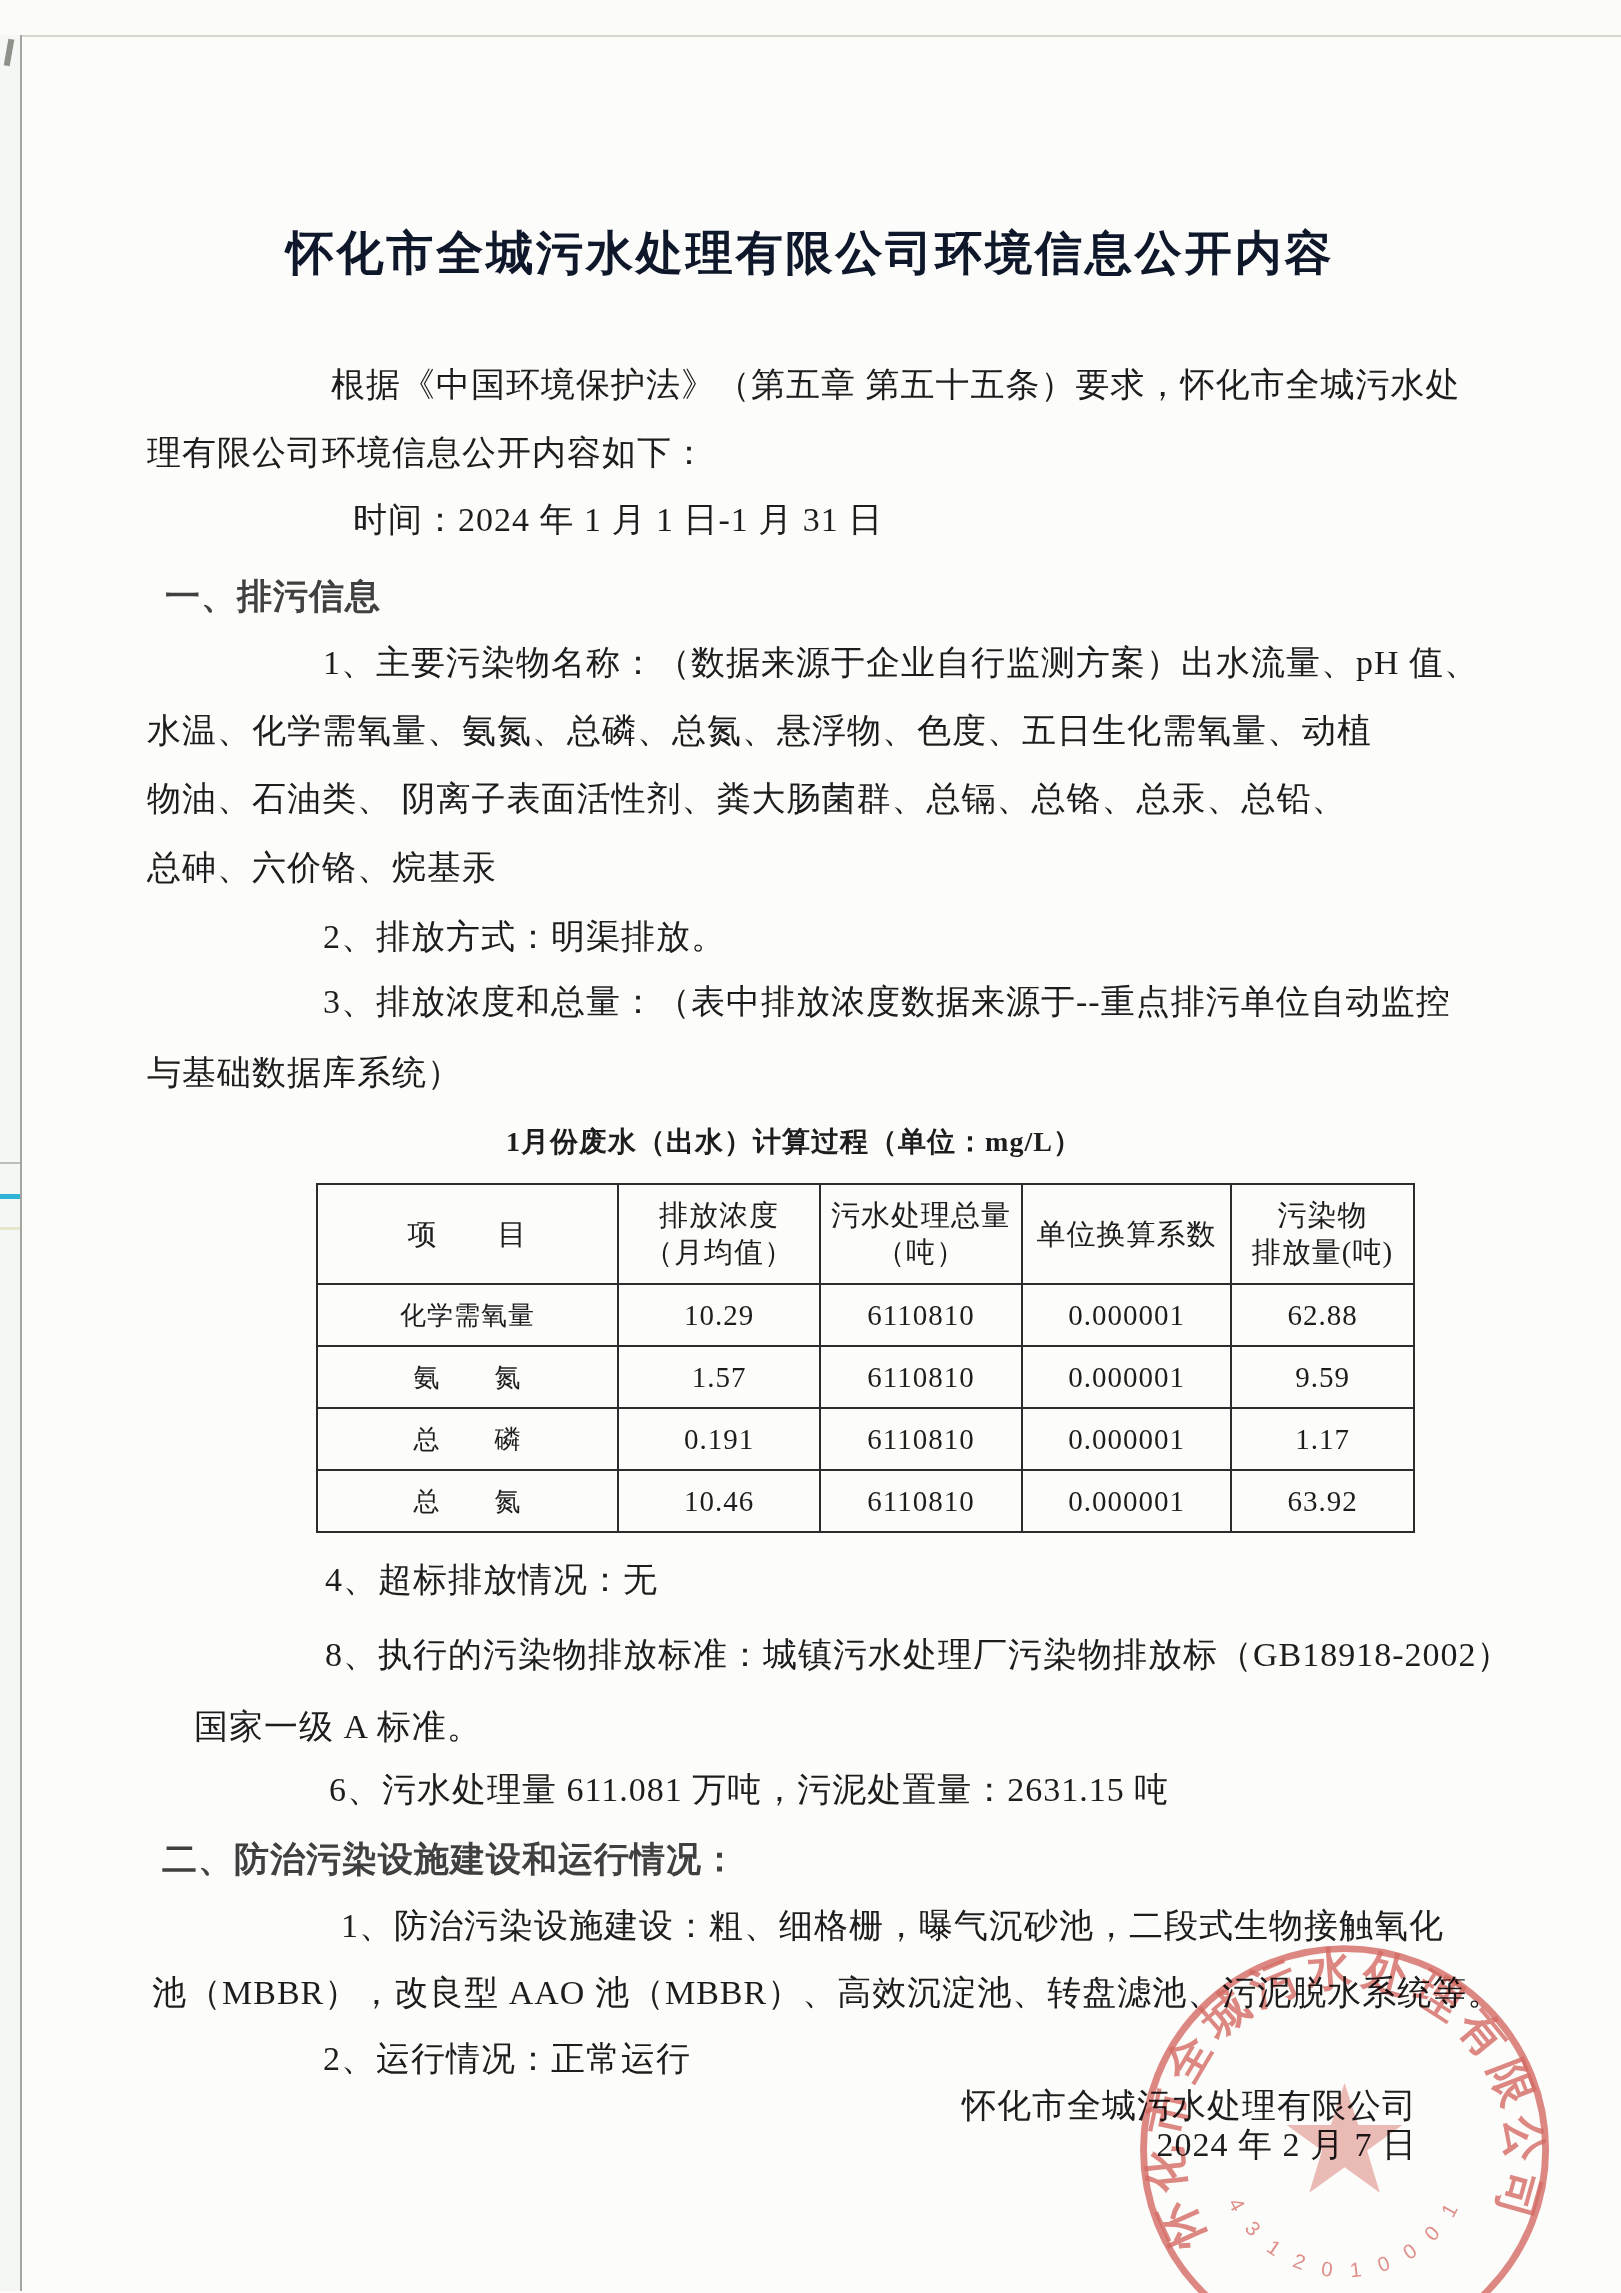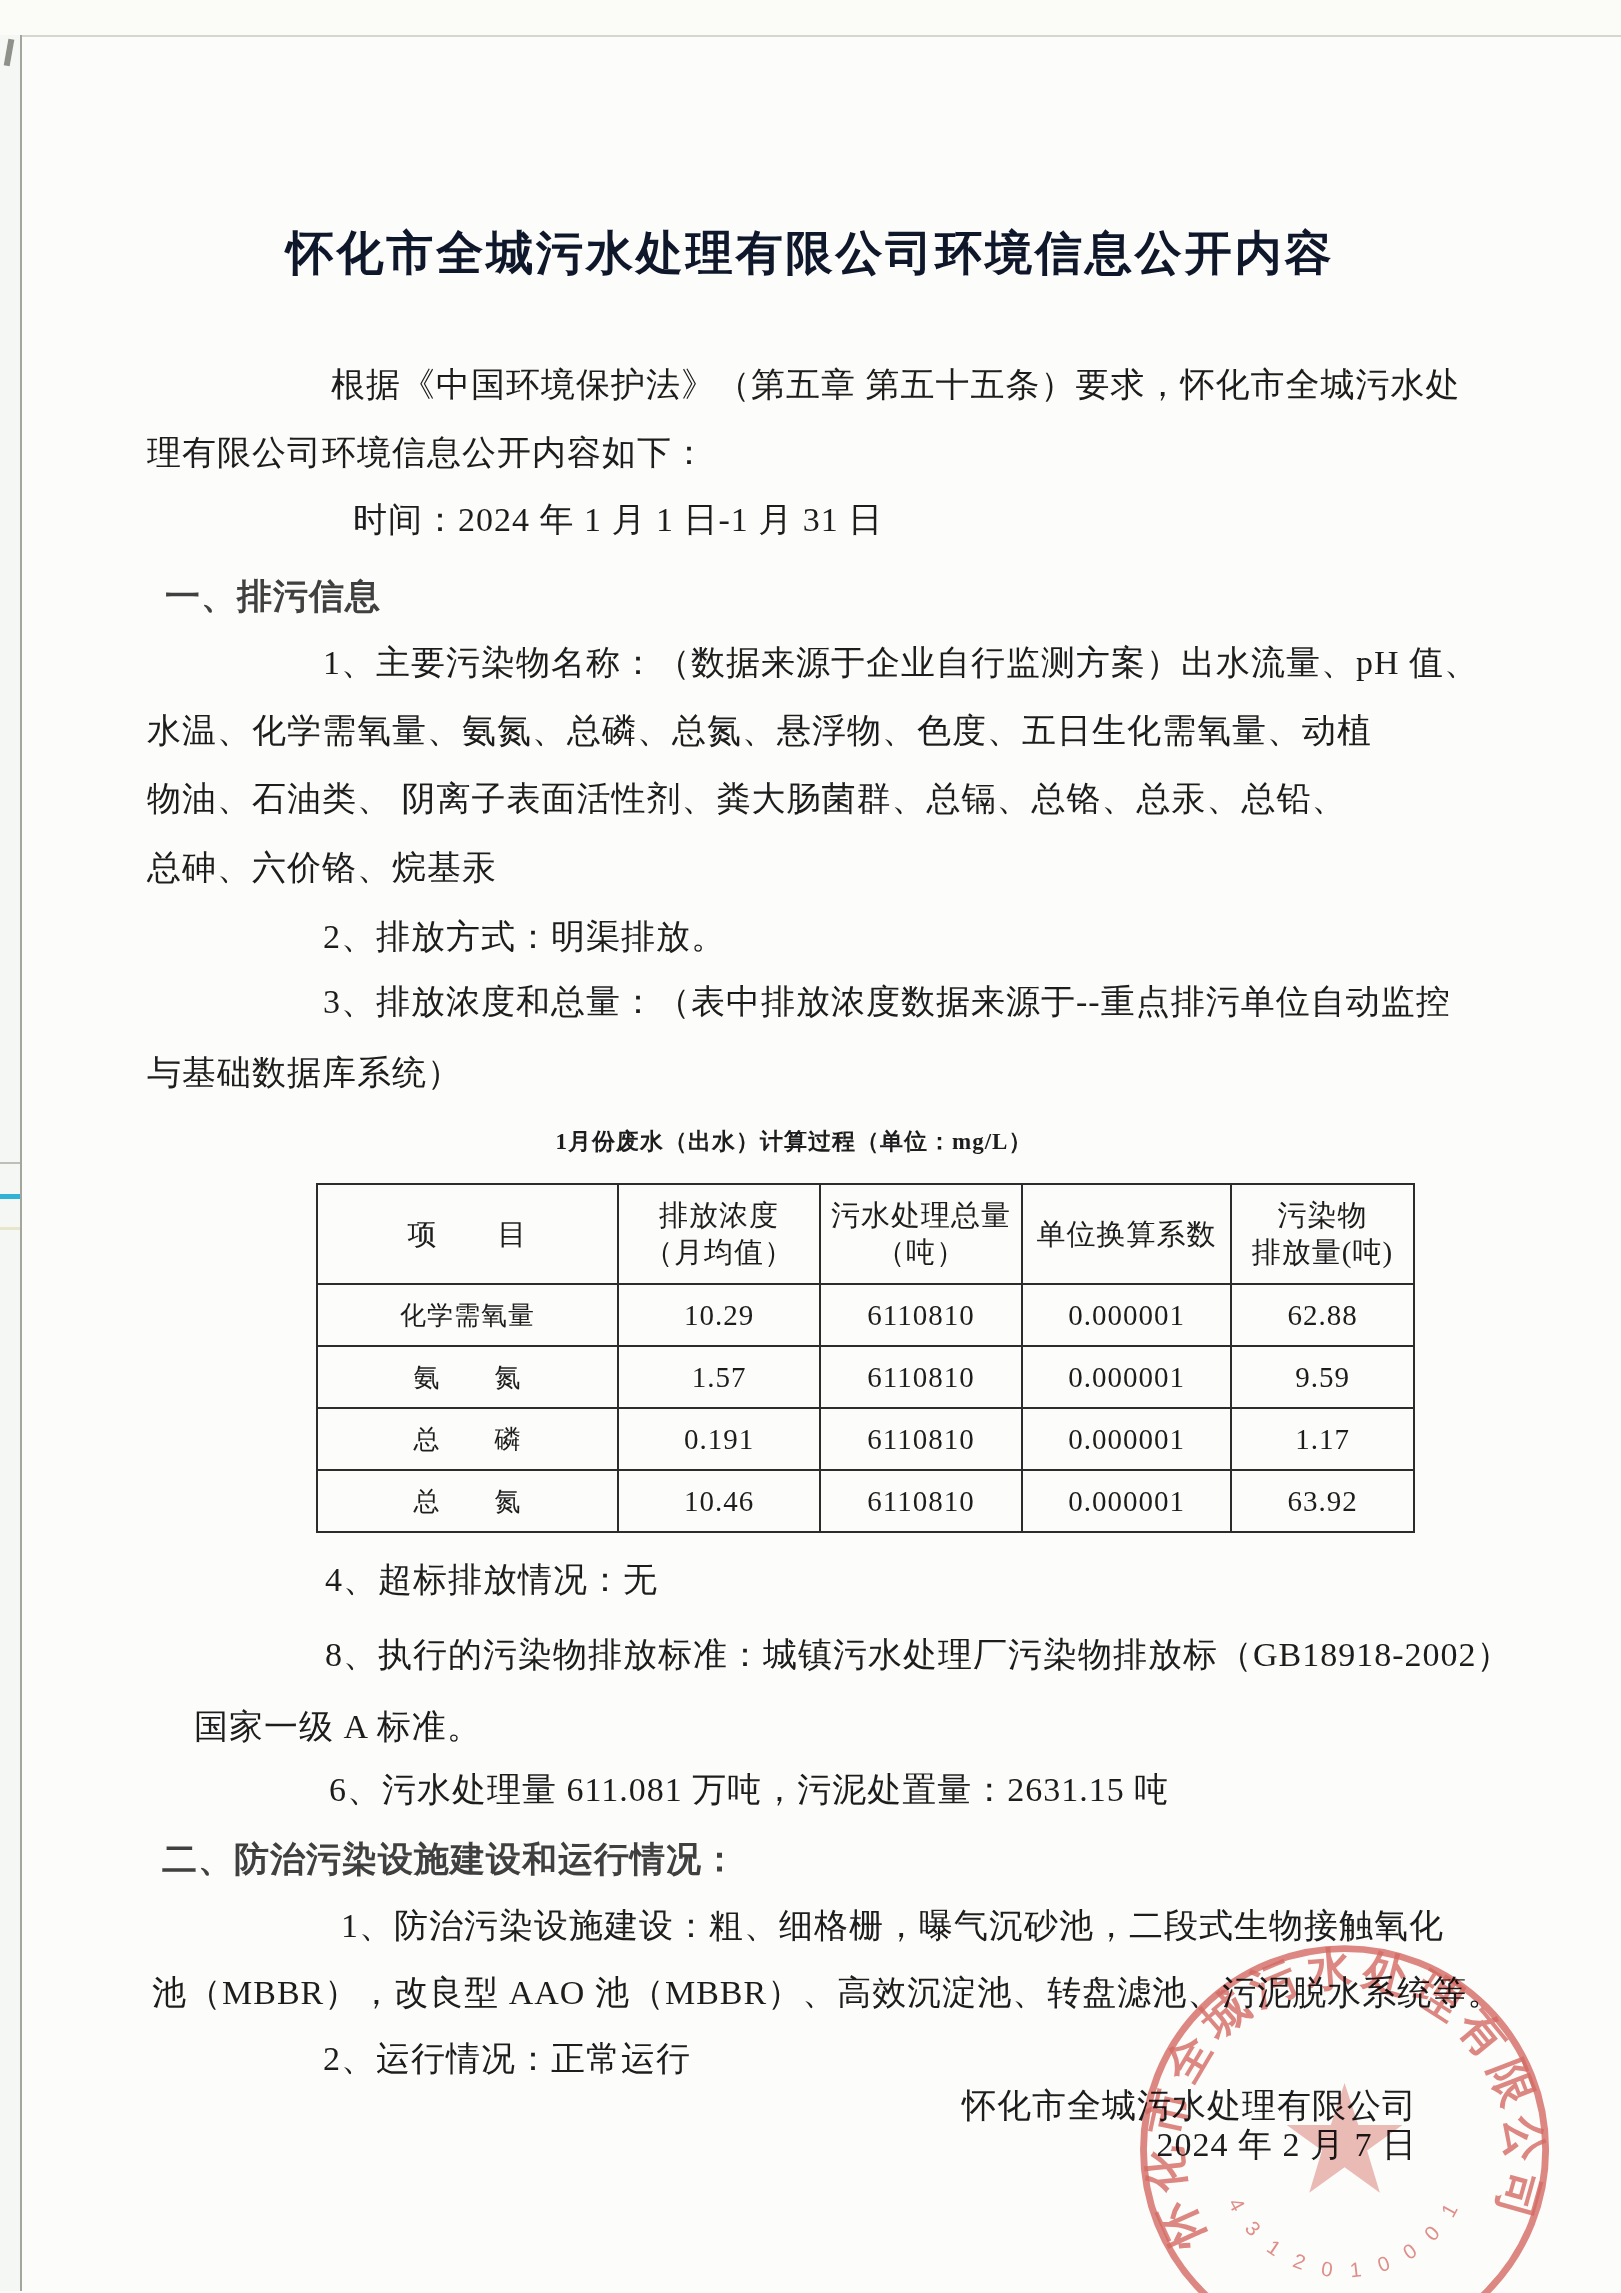--- a/index.html
+++ b/index.html
@@ -34,21 +34,21 @@
   .line {
     position:absolute; white-space:nowrap;
     font-size:34px; line-height:43px; letter-spacing:1px;
   }
   .hline {
     font-family:"Liberation Sans", sans-serif; font-weight:700; font-size:35px;
     color:#404040;
   }
   .tbl-title {
     position:absolute; left:245px; width:1098px; text-align:center;
-    font-size:23px; font-weight:700; line-height:41px; letter-spacing:1px;
+    font-size:28px; font-weight:700; line-height:41px; letter-spacing:1px;
   }
   .tbl-wrap { position:absolute; left:316px; top:1183px; }
   table.data {
     border-collapse:collapse; table-layout:fixed; width:1097px;
   }
   table.data td {
     border:2.9px solid #2c2c2c; text-align:center; vertical-align:middle;
     padding:0; font-size:29px; line-height:37px; letter-spacing:1px;
   }
   table.data td.hcell { white-space:pre-line; height:98px; }

